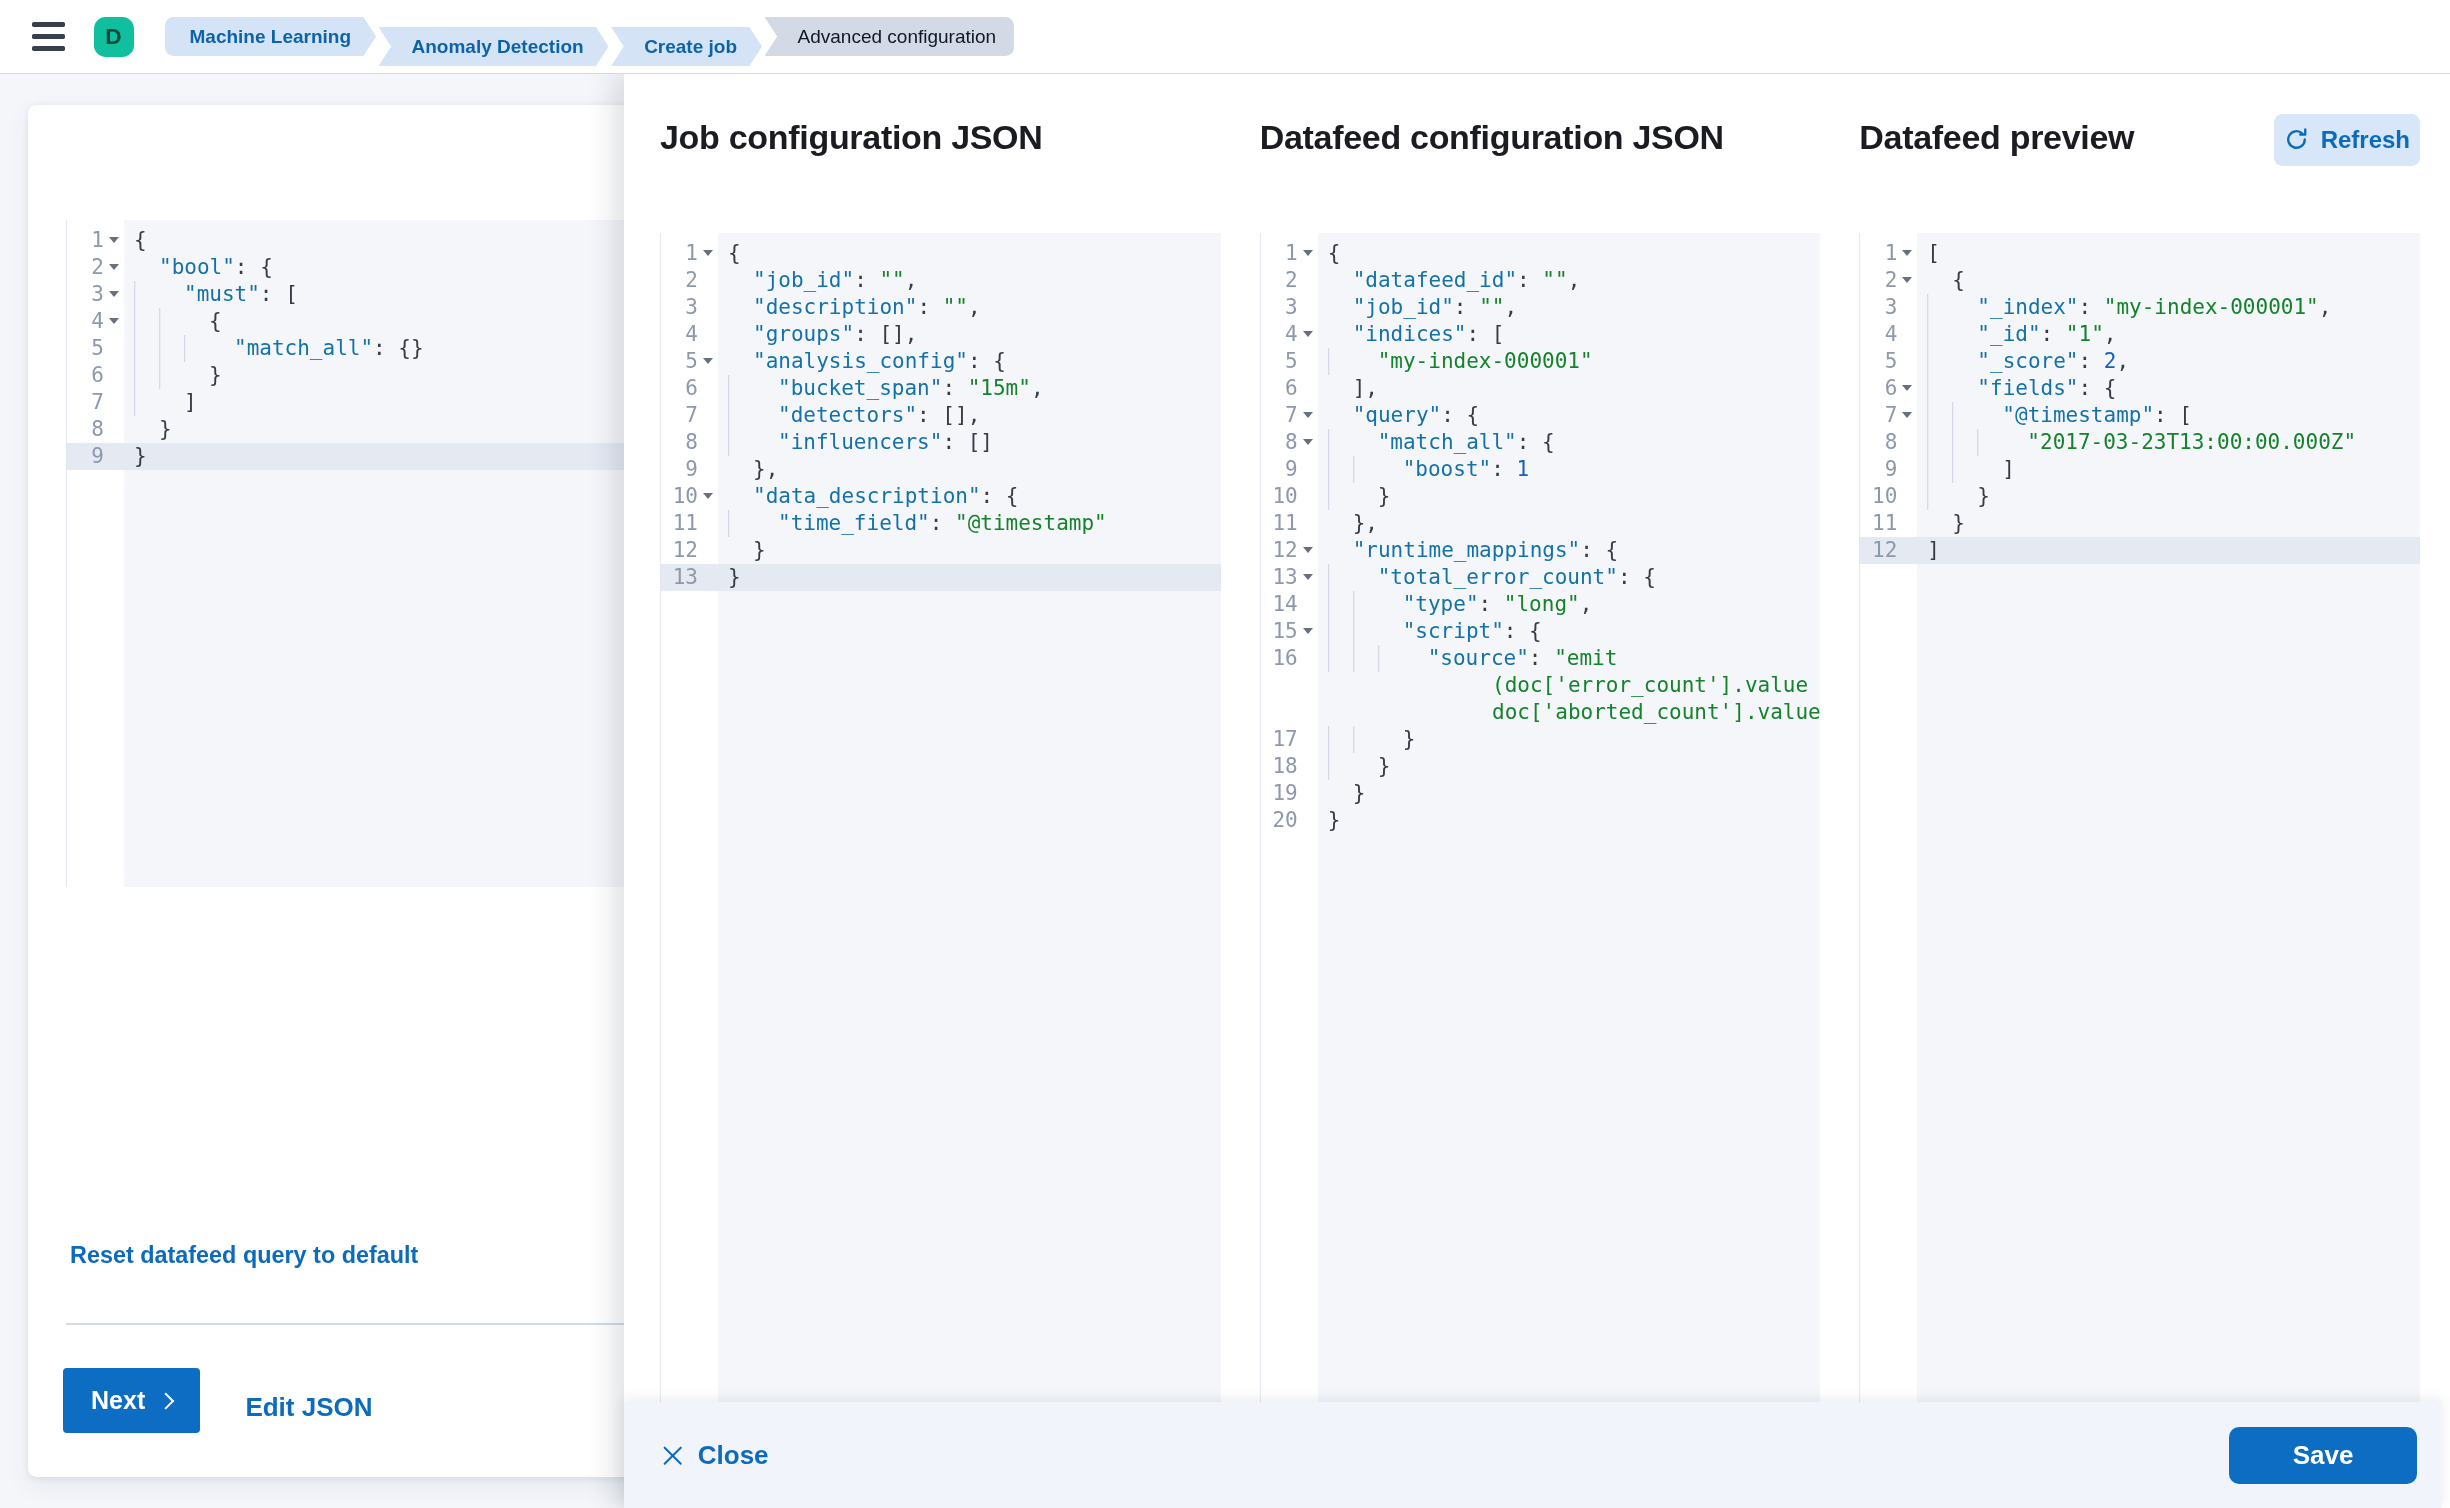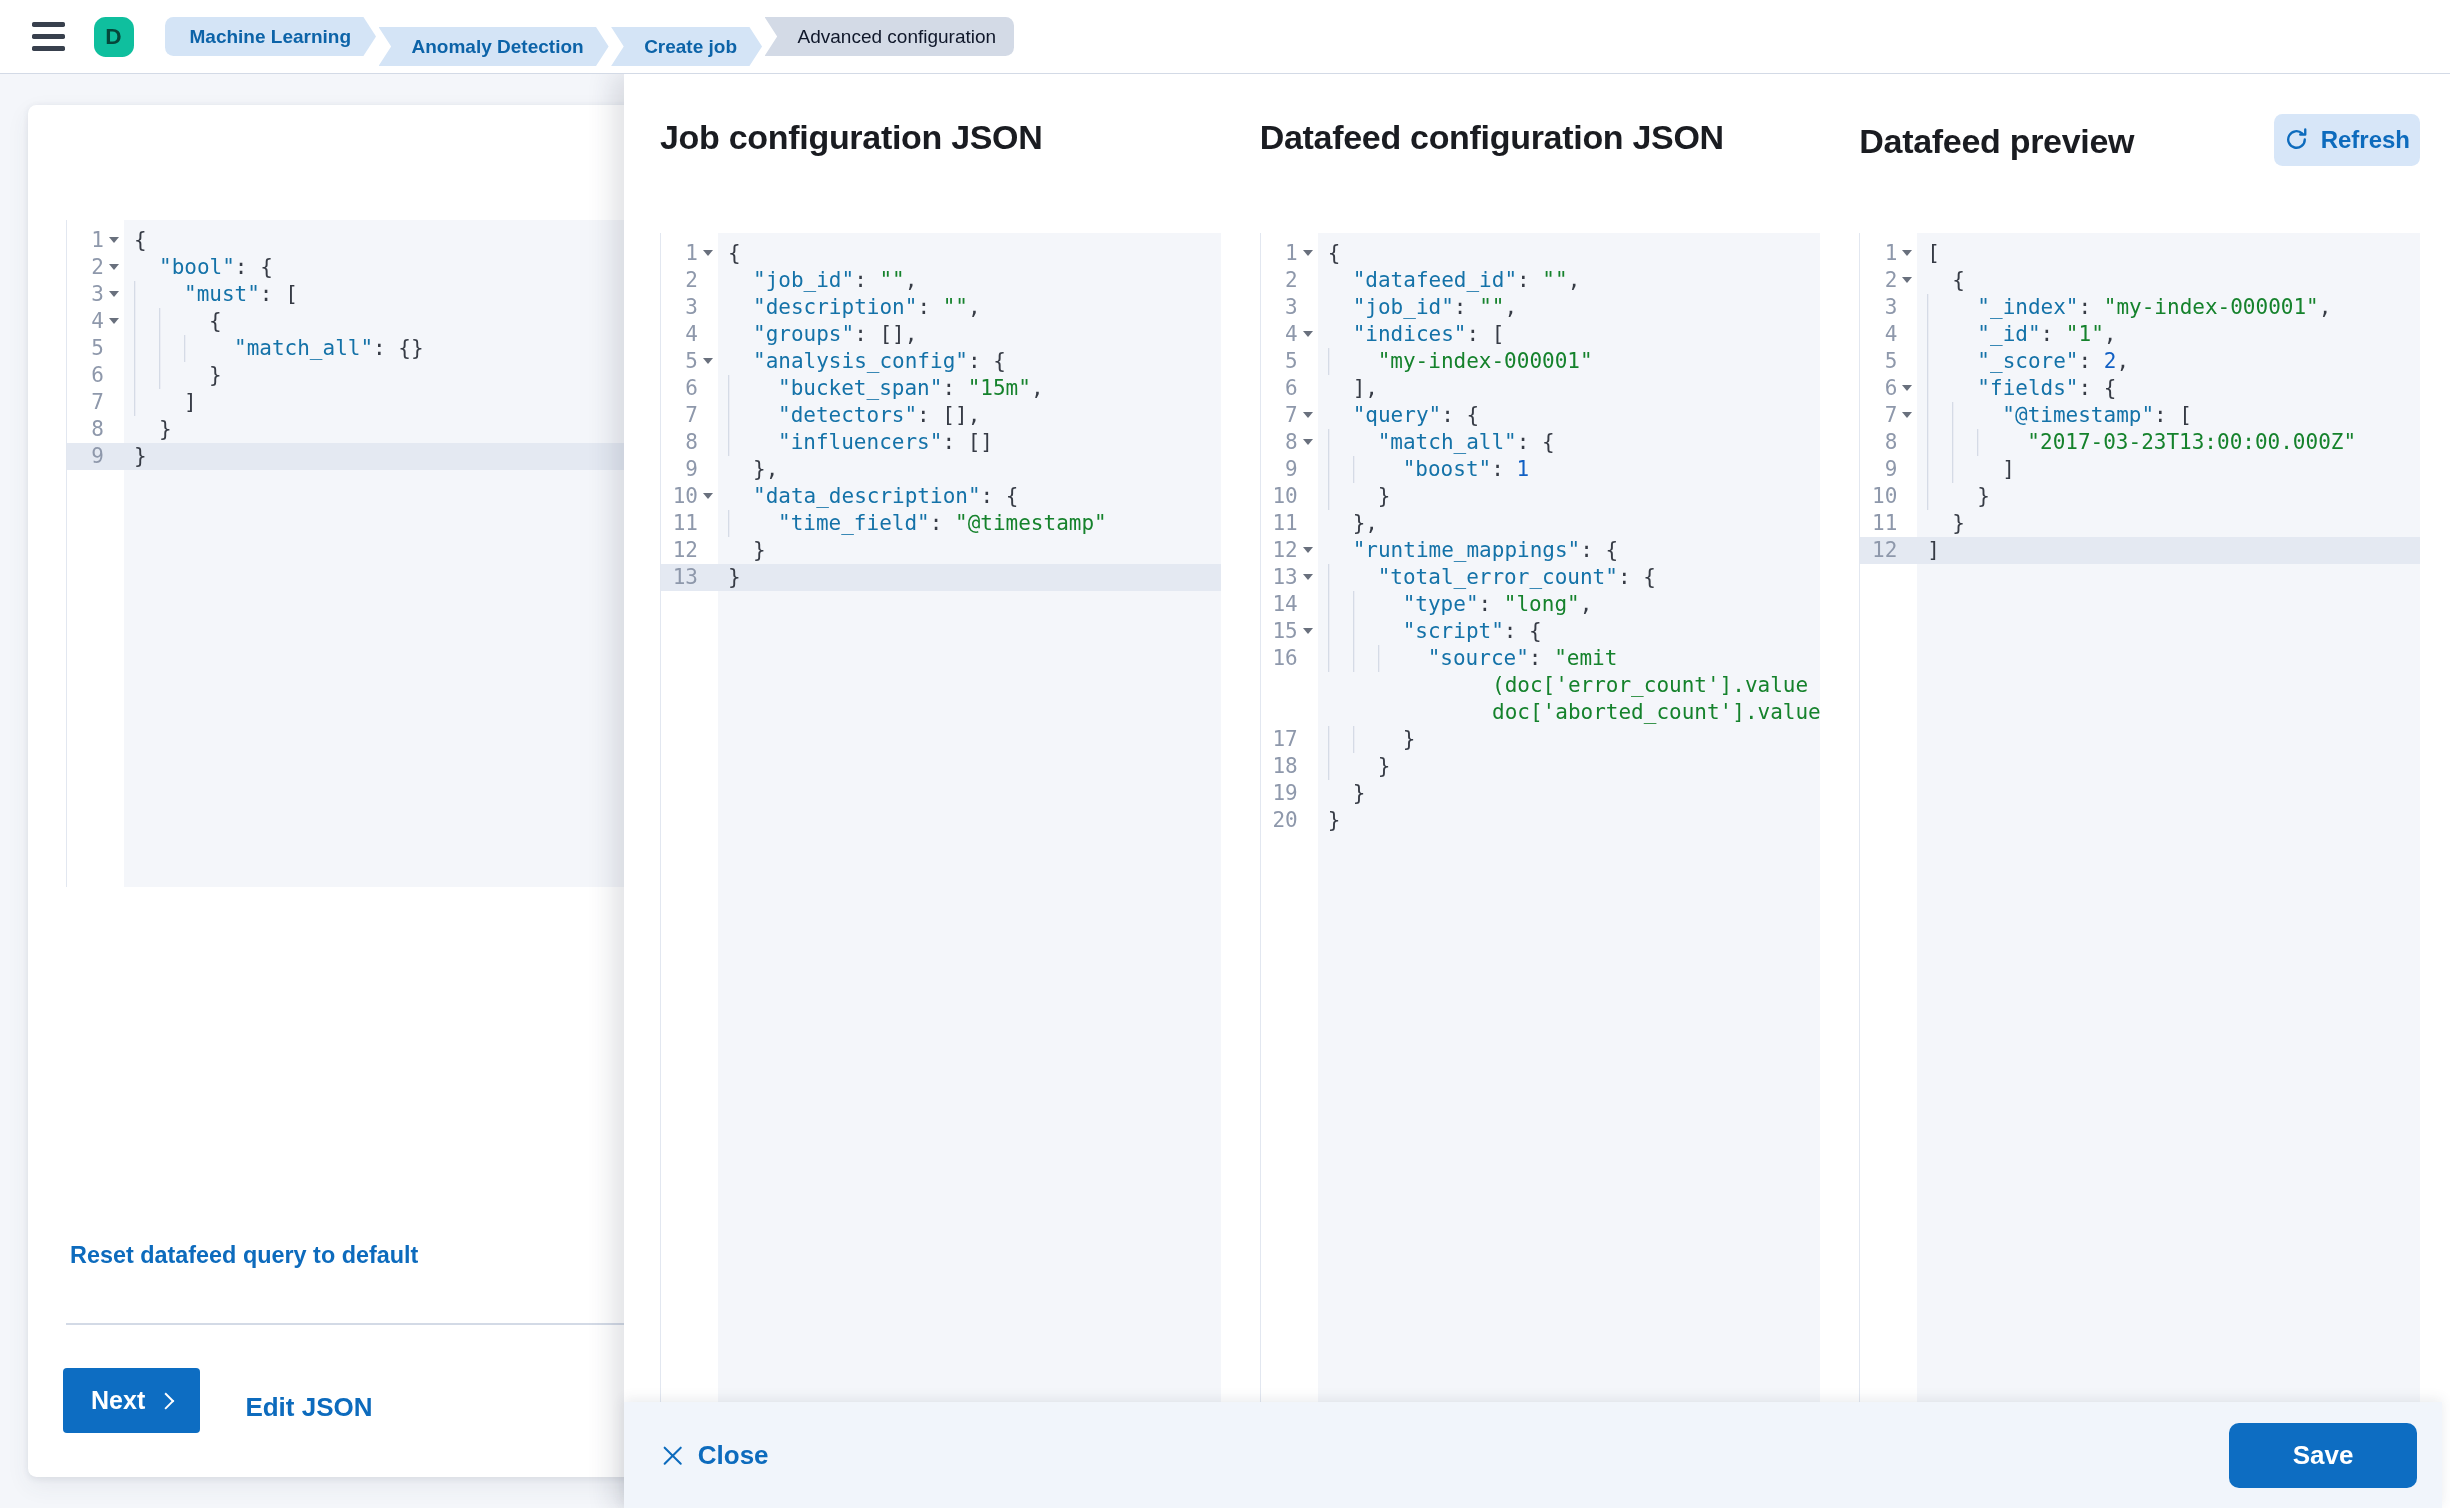--- a/index.html
+++ b/index.html
@@ -75,21 +75,21 @@
     position:absolute; left:624px; top:74px; width:1826px; height:1435px;
     background:#ffffff; z-index:10;
     box-shadow:-11.7px 0 25px rgba(40,52,72,.14);
   }
   .fly-cols {
     position:absolute; left:0; top:0; right:0; bottom:107px;
     display:flex; gap:39px; padding:44px 30px 0 36px;
   }
   .fly-col { flex:1 1 0; position:relative; }
   .col-title { font-size:34px; font-weight:700; letter-spacing:-0.3px; }
-  .col-head { display:flex; align-items:center; justify-content:space-between; }
+  .col-head { display:flex; align-items:flex-start; justify-content:space-between; }
   .refresh-btn {
     height:52px; padding:0 10px; border:none; border-radius:8.4px;
     background:#d7e6f8; color:#0d6bbd; font-family:inherit; font-size:24px; font-weight:600;
     display:flex; align-items:center; gap:11.7px; cursor:pointer; margin-top:-4.2px;
   }
   
   .editor {
     position:absolute; left:0; right:0; top:115px; bottom:0;
     background:#f4f6fa; border-left:1.7px solid #e2e7f0;
     overflow:hidden; cursor:text;
@@ -113,21 +113,21 @@
   .cursor { display:inline-block; width:2.5px; height:22px; margin-bottom:-3.3px; background:#1b1d22; }
   
   .fly-footer {
     position:absolute; left:0; right:8px; bottom:0; height:107px;
     background:#f1f5fb; box-shadow:0 -3.3px 11.7px rgba(55,66,90,.10);
     display:flex; align-items:center; justify-content:space-between;
     padding:0 25px 0 37px;
   }
   .close-btn { display:flex; align-items:center; gap:13.4px; background:none; border:none; cursor:pointer; font-family:inherit; color:#0d6bbd; font-size:26px; font-weight:600; }
   .save-btn {
-    width:188px; height:65px; background:#0d6dc2; color:#fff; border:none; border-radius:10px;
+    width:188px; height:57px; background:#0d6dc2; color:#fff; border:none; border-radius:10px;
     font-family:inherit; font-size:26px; font-weight:600; cursor:pointer;text-align:center;
   }
 </style>
 </head>
 <body>
 
 <header class="topbar">
   <div class="hamburger">
       <i></i>
       <i></i>

